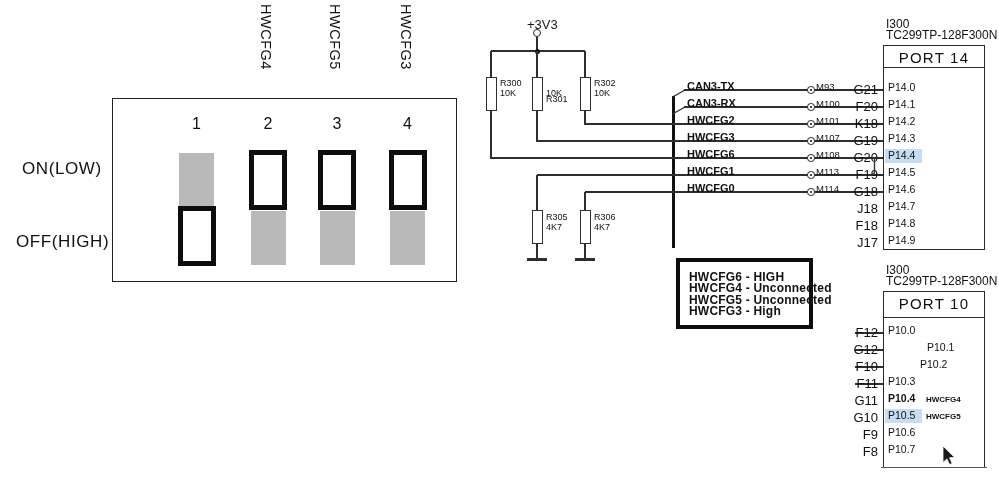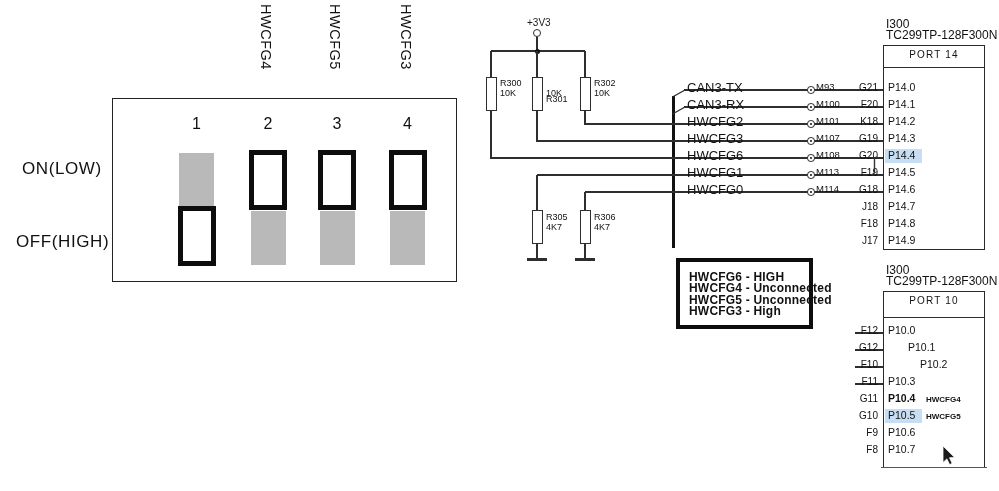--- a/index.html
+++ b/index.html
@@ -1,32 +1,32 @@
 <!DOCTYPE html>
 <html><head>
 <meta charset="utf-8">
 <style>
   html,body{margin:0;padding:0;background:#fff;}
   #screen{position:relative;width:999px;height:491px;background:#ffffff;overflow:hidden;
           font-family:"Liberation Sans","DejaVu Sans",sans-serif;color:#1a1a1a;}
   .abs{position:absolute;}
   .wire{position:absolute;background:#2e2e2e;}
   .lbl{position:absolute;white-space:nowrap;}
-  .netlbl{font-size:13px;color:#111;}
+  .netlbl{font-size:11px;color:#111;font-weight:bold;}
   .padlbl{font-size:9.5px;color:#111;}
-  .balllbl{font-size:10px;color:#111;text-align:right;width:38px;}
+  .balllbl{font-size:13px;color:#111;text-align:right;width:38px;}
   .pinlbl{font-size:10.5px;color:#111;}
   .reflbl{font-size:12px;color:#111;}
   .rbox{position:absolute;width:11px;height:34px;background:#fff;border:1.3px solid #2e2e2e;box-sizing:border-box;}
   .rtext{position:absolute;font-size:9px;line-height:10px;color:#111;white-space:nowrap;}
   .junction{position:absolute;width:5px;height:5px;background:#111;border-radius:50%;}
   .pincircle{position:absolute;width:7.6px;height:7.6px;border:1.3px solid #222;border-radius:50%;box-sizing:border-box;background:#fff;}
   .pincircle .dot{position:absolute;left:50%;top:50%;width:2.8px;height:2.8px;margin:-1.4px 0 0 -1.4px;background:#111;border-radius:50%;}
   .portbox{position:absolute;border:1.3px solid #2a2a2a;box-sizing:border-box;background:transparent;}
-  .porttitle{position:absolute;text-align:center;font-size:10px;letter-spacing:1.2px;color:#111;}
+  .porttitle{position:absolute;text-align:center;font-size:15px;letter-spacing:1.2px;color:#111;}
   .hl{position:absolute;background:#c7ddf4;}
   .vlabel{position:absolute;writing-mode:vertical-rl;font-size:14.5px;letter-spacing:0.5px;color:#111;}
   .dipnum{position:absolute;font-size:16px;color:#111;text-align:center;width:22px;}
   .diplabel{position:absolute;font-size:17px;letter-spacing:0.6px;color:#111;}
   .track{position:absolute;background:#b9b9b9;}
   .handle{position:absolute;background:#fff;border:5px solid #0d0d0d;box-sizing:border-box;}
   .notebox{position:absolute;border:4px solid #0d0d0d;background:#fff;box-sizing:border-box;}
   .noteline{position:absolute;font-size:12px;font-weight:bold;letter-spacing:0.2px;color:#111;white-space:nowrap;}
   .annot{position:absolute;font-size:8px;font-weight:bold;color:#111;white-space:nowrap;}
   svg.overlay{position:absolute;left:0;top:0;pointer-events:none;}
@@ -55,21 +55,21 @@
       <div class="handle" style="left: 249px; top: 150px; width: 38px; height: 60px;"></div>
       <div class="track" style="left: 250.5px; top: 211px; width: 35px; height: 54px; background: rgb(185, 185, 185);"></div>
       <div class="dipnum" style="left: 326px; top: 115px;">3</div>
       <div class="handle" style="left: 318px; top: 150px; width: 38px; height: 60px;"></div>
       <div class="track" style="left: 319.5px; top: 211px; width: 35px; height: 54px; background: rgb(185, 185, 185);"></div>
       <div class="dipnum" style="left: 396.5px; top: 115px;">4</div>
       <div class="handle" style="left: 388.5px; top: 150px; width: 38px; height: 60px;"></div>
       <div class="track" style="left: 390px; top: 211px; width: 35px; height: 54px; background: rgb(185, 185, 185);"></div>
     </div>
 
-  <div class="lbl" style="left:527px;top:17px;font-size:10px;">+3V3</div>
+  <div class="lbl" style="left:527px;top:17px;font-size:13px;">+3V3</div>
   <div class="abs" style="left:533px;top:29px;width:8px;height:8px;border:1.3px solid #2e2e2e;border-radius:50%;box-sizing:border-box;"></div>
 
   <div id="schem">
       <div class="wire" style="left: 536.3px; top: 37px; width: 1.4px; height: 14px;"></div>
       <div class="wire" style="left: 491px; top: 50.3px; width: 94px; height: 1.4px;"></div>
       <div class="junction" style="left: 534.5px; top: 48.5px;"></div>
       <div class="wire" style="left: 490.3px; top: 51px; width: 1.4px; height: 26px;"></div>
       <div class="rbox" style="left: 485.5px; top: 77px;"></div>
       <div class="rtext" style="left: 500px; top: 78px;">R300</div>
       <div class="rtext" style="left: 500px; top: 88px;">10K</div>
@@ -186,21 +186,21 @@
   <div class="reflbl lbl" style="left:886px;top:274px;">TC299TP-128F300N</div>
   <div class="portbox" style="left:883px;top:291px;width:102px;height:176px;border-bottom:none;"></div>
   <div class="porttitle" style="left:883px;top:295px;width:102px;">PORT 10</div>
   <div class="wire" style="left:883px;top:317px;width:102px;height:1.3px;"></div>
   <div id="port10-rows">
       <div class="wire" style="left: 855px; top: 332.3px; width: 28px; height: 1.4px;"></div>
       <div class="lbl balllbl" style="left: 840px; top: 324.5px;">F12</div>
       <div class="lbl pinlbl" style="left: 888px; top: 324px;">P10.0</div>
       <div class="wire" style="left: 855px; top: 349.3px; width: 28px; height: 1.4px;"></div>
       <div class="lbl balllbl" style="left: 840px; top: 341.5px;">G12</div>
-      <div class="lbl pinlbl" style="left: 908px; top: 341px;">P10.1</div>
+      <div class="lbl pinlbl" style="left: 927px; top: 341px;">P10.1</div>
       <div class="wire" style="left: 855px; top: 366.3px; width: 28px; height: 1.4px;"></div>
       <div class="lbl balllbl" style="left: 840px; top: 358.5px;">F10</div>
       <div class="lbl pinlbl" style="left: 888px; top: 358px; padding-left: 32px;">P10.2</div>
       <div class="wire" style="left: 855px; top: 383.3px; width: 28px; height: 1.4px;"></div>
       <div class="lbl balllbl" style="left: 840px; top: 375.5px;">F11</div>
       <div class="lbl pinlbl" style="left: 888px; top: 375px;">P10.3</div>
       <div class="lbl balllbl" style="left: 840px; top: 392.5px;">G11</div>
       <div class="lbl pinlbl" style="left: 888px; top: 392px; font-weight: bold;">P10.4</div>
       <div class="annot" style="left: 926px; top: 395px;">HWCFG4</div>
       <div class="lbl balllbl" style="left: 840px; top: 409.5px;">G10</div>

